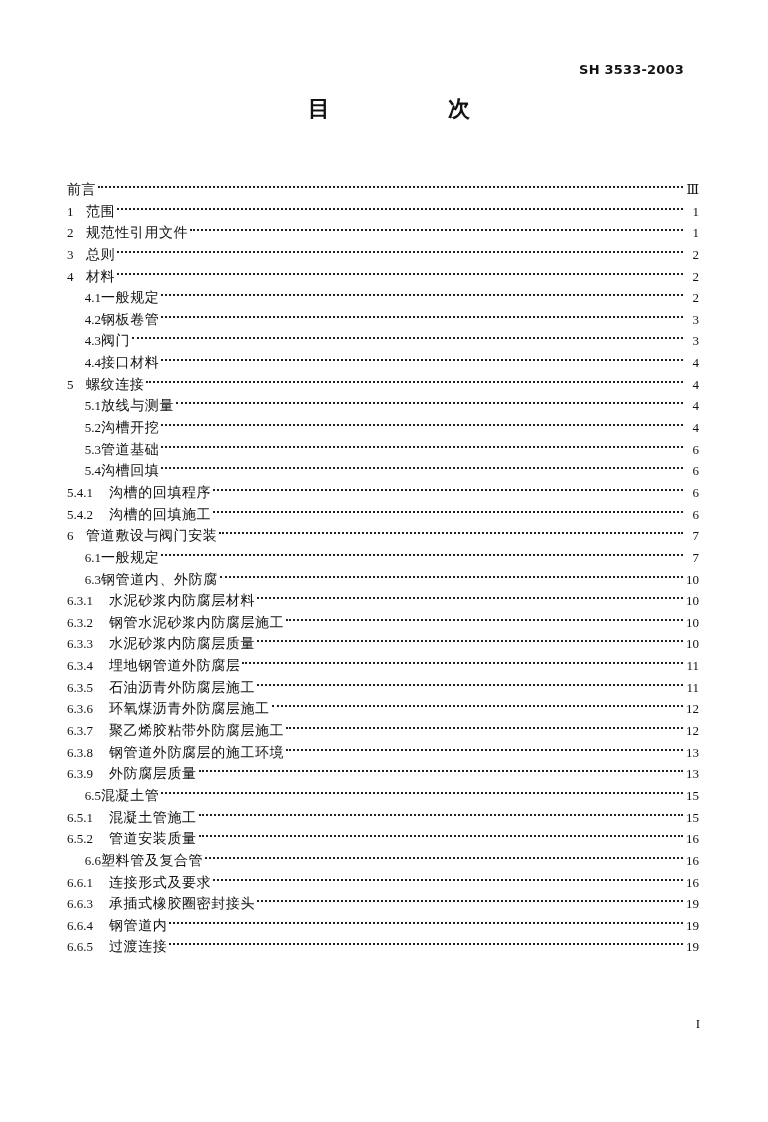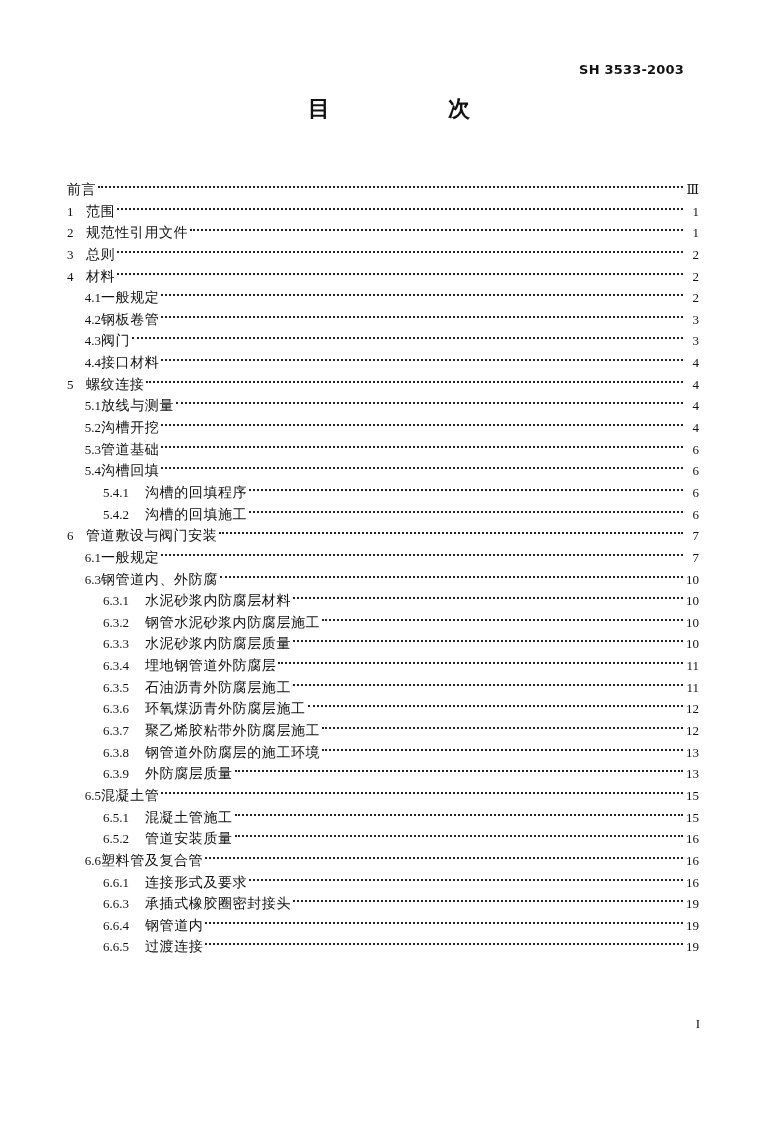--- a/index.html
+++ b/index.html
@@ -50,21 +50,21 @@
     }
     .toc-num {
       display: inline-block;
       flex: 0 0 auto;
       font-family: "Liberation Serif", "DejaVu Serif", serif;
       font-size: 13px;
     }
     .lvl0 .toc-num { width: 0; margin-right: 0; }
     .lvl1 .toc-num { width: 19px; }
     .lvl2 .toc-num { width: 34px; text-align: right; }
-    .lvl3 .toc-num { width: 42px; margin-left: 36px; }
+    .lvl3 .toc-num { width: 42px; }
     .toc-label {
       flex: 0 0 auto;
       font-family: "DejaVu Sans", "Liberation Sans", sans-serif;
       font-size: 14px;
       letter-spacing: 0.6px;
     }
     .toc-dots {
       flex: 1 1 auto;
       overflow: hidden;
       margin: 0 2px;

